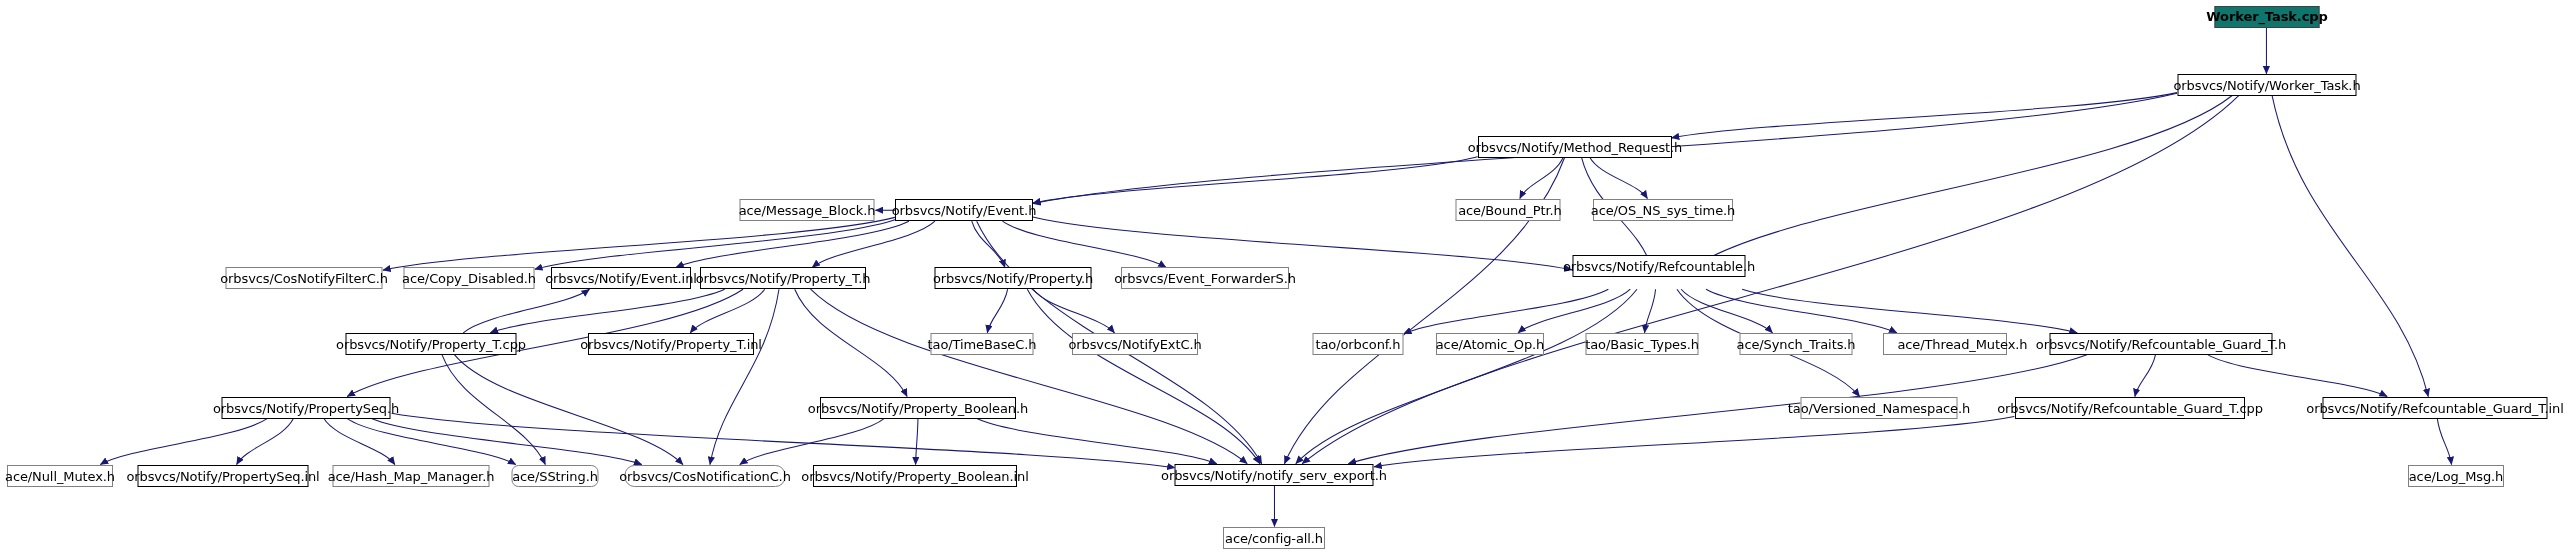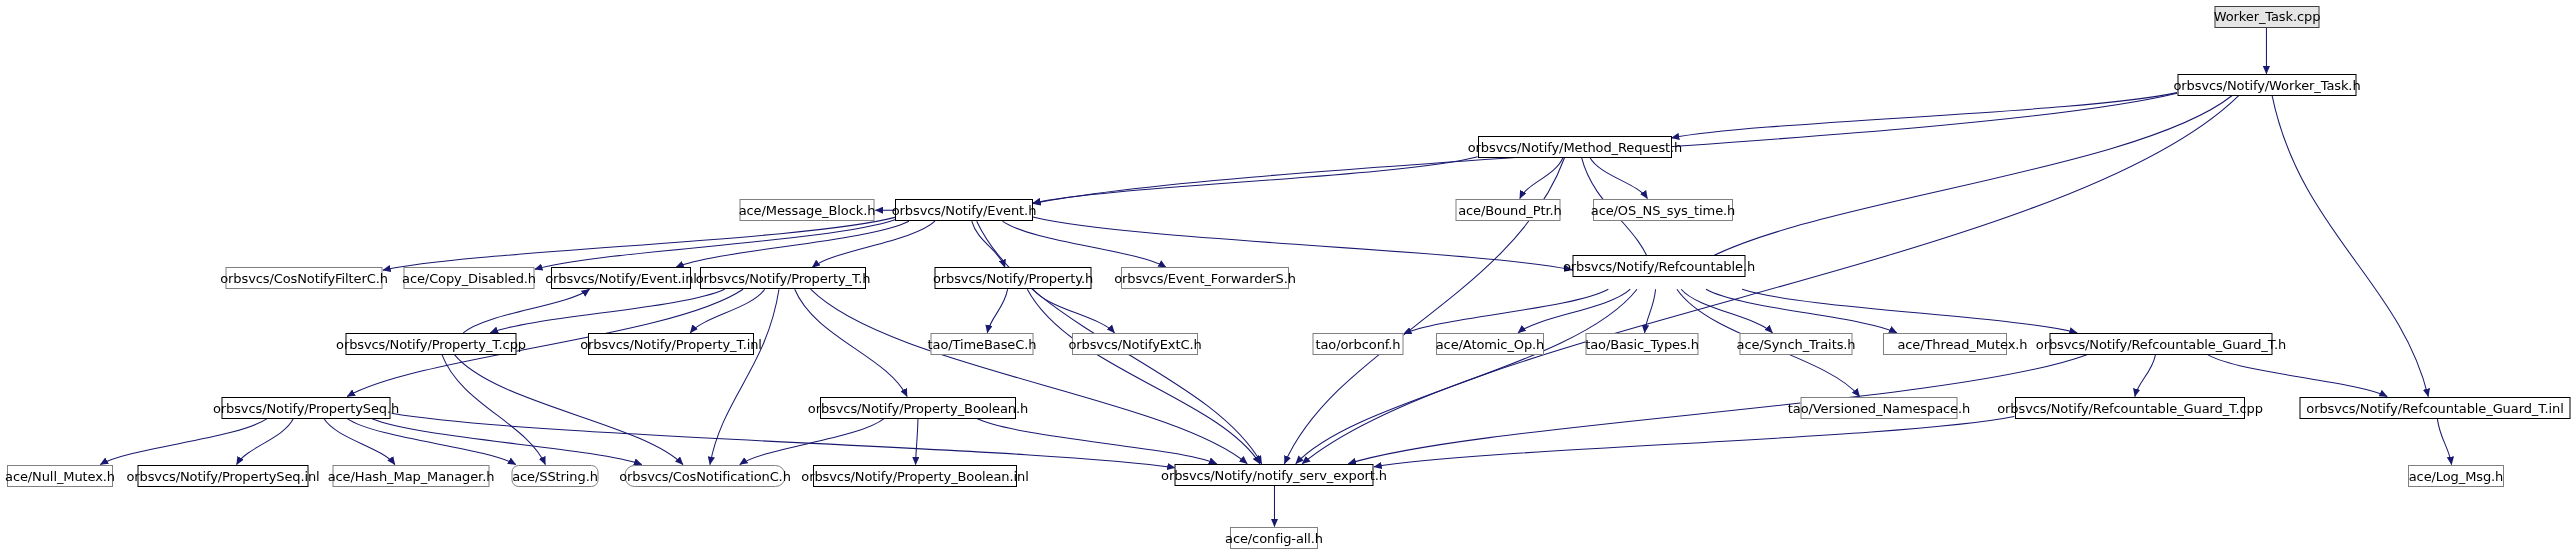--- a/index.html
+++ b/index.html
@@ -24,21 +24,21 @@
     font-size:13px;
     line-height:1;
     color:#000000;
     background:#ffffff;
     border:0.9px solid #808080;
     transform:translate(-50%,-50%);
     letter-spacing:-0.1px;
     padding:0 5.2px;
   }
   .node.internal{border:0.9px solid #000000;}
-  .node.current{background:#e5e5e5;border:0.9px solid #404040;}
+  .node.current{background:#0f766e;border:0.9px solid #404040;font-weight:bold;}
 </style>
 </head>
 <body>
 
 <div id="graph">
   <svg id="edges" viewBox="0 0 2951 635" xmlns="http://www.w3.org/2000/svg">
       <path d="M1460,556.5 C1460,577.65 1460,585.64 1460,603.5" fill="none" stroke="#191970" stroke-width="1.2" marker-end="url(#arrowhead)"></path>
       <path d="M2792.846153846154,479.5 C2795.7815384615383,503.35 2806.2184615384617,512.36 2809.153846153846,532.5" fill="none" stroke="#191970" stroke-width="1.2" marker-end="url(#arrowhead)"></path>
       <path d="M2308,477.37142857142857 C2175.88,503.3235714285714 1706.12,513.1277142857142 1574,535.0428571428571" fill="none" stroke="#191970" stroke-width="1.2" marker-end="url(#arrowhead)"></path>
       <path d="M1118.2337662337663,479.5 C1167.8296103896105,502.9 1344.1703896103895,511.74 1393.7662337662337,531.5" fill="none" stroke="#191970" stroke-width="1.2" marker-end="url(#arrowhead)"></path>
@@ -120,24 +120,24 @@
     <div class="node external" style="left: 1358px; top: 344px; width: 91px;">tao/orbconf.h</div>
     <div class="node external" style="left: 1490px; top: 344px; width: 108px;">ace/Atomic_Op.h</div>
     <div class="node external" style="left: 1642px; top: 344px; width: 113px;">tao/Basic_Types.h</div>
     <div class="node external" style="left: 1796px; top: 344px; width: 113px;">ace/Synch_Traits.h</div>
     <div class="node external" style="left: 1945px; top: 344px; width: 124px; padding-left: 40px;">ace/Thread_Mutex.h</div>
     <div class="node internal" style="left: 2161px; top: 344px; width: 223px;">orbsvcs/Notify/Refcountable_Guard_T.h</div>
     <div class="node internal" style="left: 306px; top: 408px; width: 169px;">orbsvcs/Notify/PropertySeq.h</div>
     <div class="node internal" style="left: 918px; top: 408px; width: 196px;">orbsvcs/Notify/Property_Boolean.h</div>
     <div class="node external" style="left: 1879px; top: 408px; width: 157px;">tao/Versioned_Namespace.h</div>
     <div class="node internal" style="left: 2130px; top: 408px; width: 230px;">orbsvcs/Notify/Refcountable_Guard_T.cpp</div>
-    <div class="node internal" style="left: 2435px; top: 408px; width: 271px;">orbsvcs/Notify/Refcountable_Guard_T.inl</div>
+    <div class="node internal" style="left: 2435px; top: 408px; width: 225px;">orbsvcs/Notify/Refcountable_Guard_T.inl</div>
     <div class="node external" style="left: 60px; top: 476px; width: 106px;">ace/Null_Mutex.h</div>
     <div class="node internal" style="left: 223px; top: 476px; width: 171px;">orbsvcs/Notify/PropertySeq.inl</div>
     <div class="node external" style="left: 411px; top: 476px; width: 157px;">ace/Hash_Map_Manager.h</div>
     <div class="node external" style="left: 555px; top: 476px; width: 87px; border-radius: 7px;">ace/SString.h</div>
     <div class="node external" style="left: 705px; top: 476px; width: 161px; border-radius: 10px;">orbsvcs/CosNotificationC.h</div>
     <div class="node internal" style="left: 915px; top: 476px; width: 204px;">orbsvcs/Notify/Property_Boolean.inl</div>
     <div class="node internal" style="left: 1274px; top: 475px; width: 199px;">orbsvcs/Notify/notify_serv_export.h</div>
     <div class="node external" style="left: 2456px; top: 476px; width: 96px;">ace/Log_Msg.h</div>
-    <div class="node external" style="left: 1274px; top: 538px; width: 88px;">ace/config-all.h</div>
+    <div class="node external" style="left: 1274px; top: 538px; width: 102px;">ace/config-all.h</div>
   </div>
 
 
 </body></html>

